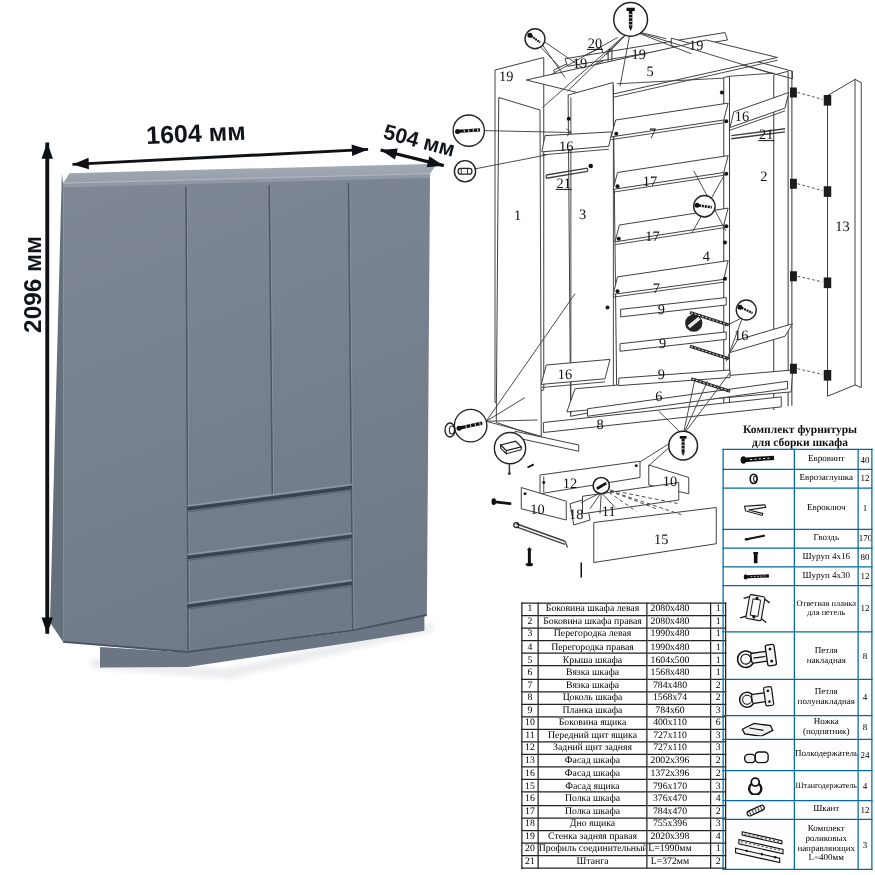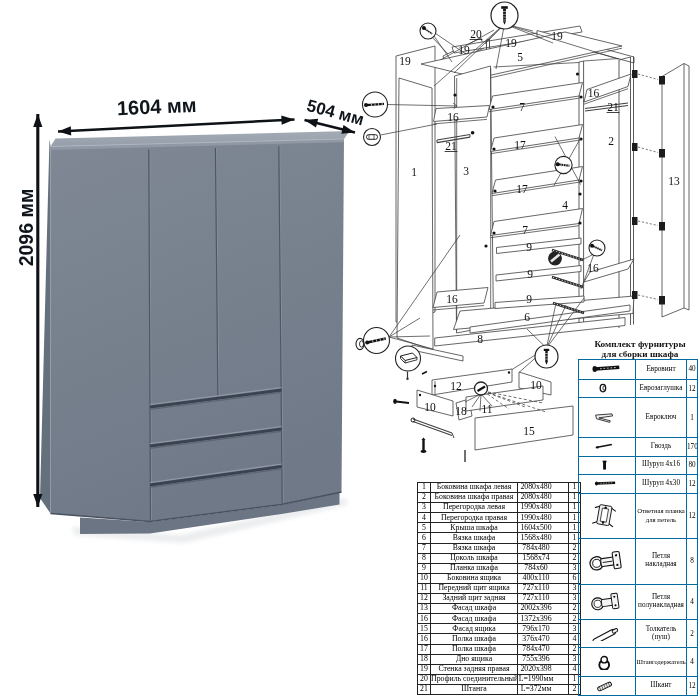--- a/index.html
+++ b/index.html
@@ -547,31 +547,39 @@
                 <rect x="16" y="12.5" width="15" height="9" rx="1.5" fill="#f4f4f4" stroke="#111" stroke-width="1.2"></rect>
                 <rect x="29" y="7" width="8" height="19" rx="1.5" fill="#f4f4f4" stroke="#111" stroke-width="1.2"></rect>
                 <circle cx="33" cy="11" r="1.3" fill="#111"></circle>
                 <circle cx="33" cy="22" r="1.3" fill="#111"></circle>
               </g>
             </svg>
           </td>
           <td class="h2">Петля<br>полунакладная</td>
           <td class="h3">4</td>
         </tr>
-<tr style="height:22px">
+<tr style="height:18px">
           <td class="h1">
             <svg width="54" height="15" viewBox="0 0 40 16" preserveAspectRatio="xMidYMid meet">
-              <g transform="rotate(-28 18 11)">
-                <rect x="4" y="8" width="26" height="5.5" rx="2.5" fill="#fff" stroke="#111" stroke-width="1.2"></rect>
-                <rect x="27" y="9" width="6" height="3.5" rx="1.5" fill="#eee" stroke="#111" stroke-width="1"></rect>
-              </g>
-            </svg>
-          </td>
-          <td class="h2">Толкатель<br>(пуш)</td>
-          <td class="h3">2</td>
+              <path d="M6,10 L16,5 L30,7 L32,11 L22,16 L8,14 Z" fill="#f2f2f2" stroke="#111" stroke-width="1.1"></path>
+              <path d="M12,9 L24,11" stroke="#111" stroke-width="1"></path>
+            </svg>
+          </td>
+          <td class="h2">Ножка<br>(подпятник)</td>
+          <td class="h3">8</td>
+        </tr>
+<tr style="height:25px">
+          <td class="h1">
+            <svg width="54" height="15" viewBox="0 0 40 16" preserveAspectRatio="xMidYMid meet">
+              <rect x="8" y="8" width="9" height="7" rx="3" fill="#f0f0f0" stroke="#111" stroke-width="1.2"></rect>
+              <rect x="17" y="6" width="11" height="9" rx="3" fill="#fff" stroke="#111" stroke-width="1.2"></rect>
+            </svg>
+          </td>
+          <td class="h2">Полкодержатель</td>
+          <td class="h3">24</td>
         </tr>
 <tr style="height:24px">
           <td class="h1">
             <svg width="54" height="15" viewBox="0 0 40 16" preserveAspectRatio="xMidYMid meet">
               <circle cx="17" cy="5" r="3.4" fill="none" stroke="#111" stroke-width="1.5"></circle>
               <path d="M13.8,6.5 a5.2,5.2 0 1 0 6.4,0" fill="none" stroke="#111" stroke-width="2"></path>
             </svg>
           </td>
           <td class="h2"><span style="font-size:6.4px">Штангодержатель</span></td>
           <td class="h3">4</td>
@@ -581,14 +589,32 @@
             <svg width="54" height="13" viewBox="0 0 40 16" preserveAspectRatio="xMidYMid meet">
               <g transform="rotate(-25 17 8)">
                 <rect x="8" y="5.5" width="18" height="5" rx="2.4" fill="#f0f0f0" stroke="#111" stroke-width="1.2"></rect>
                 <path d="M11,5.5 L11,10.5 M14,5.5 L14,10.5 M17,5.5 L17,10.5 M20,5.5 L20,10.5 M23,5.5 L23,10.5" stroke="#111" stroke-width="0.7"></path>
               </g>
             </svg>
           </td>
           <td class="h2">Шкант</td>
           <td class="h3">12</td>
         </tr>
+<tr style="height:39px">
+          <td class="h1">
+            <svg width="54" height="30" viewBox="0 0 46 34" preserveAspectRatio="xMidYMid meet">
+              <g stroke="#111" stroke-width="1" fill="#f5f5f5">
+                <path d="M2,20 L42,29 L42,33 L2,24 Z"></path>
+                <path d="M5,12 L45,21 L45,25 L5,16 Z"></path>
+                <path d="M8,5 L44,13 L44,16 L8,8 Z"></path>
+              </g>
+              <path d="M10,7 L42,14" stroke="#111" stroke-width="0.7" stroke-dasharray="1.8,2"></path>
+              <path d="M7,14 L43,22" stroke="#111" stroke-width="0.7" stroke-dasharray="1.8,2"></path>
+              <circle cx="12" cy="22.3" r="1.1" fill="#111"></circle>
+              <circle cx="26" cy="25.4" r="1.1" fill="#111"></circle>
+              <circle cx="38" cy="28.1" r="1.1" fill="#111"></circle>
+            </svg>
+          </td>
+          <td class="h2">Комплект<br>роликовых<br>направляющих<br>L=400мм</td>
+          <td class="h3">3</td>
+        </tr>
 </tbody>
     </table>
 </div>
 </body></html>

